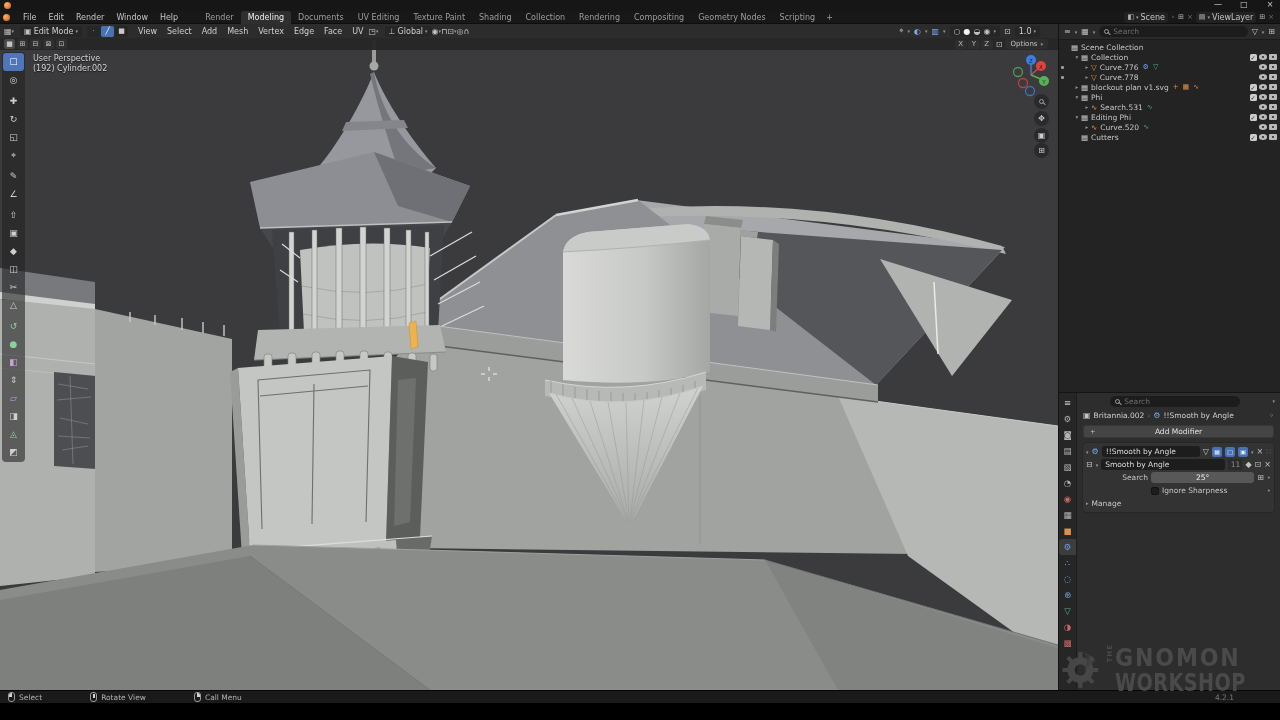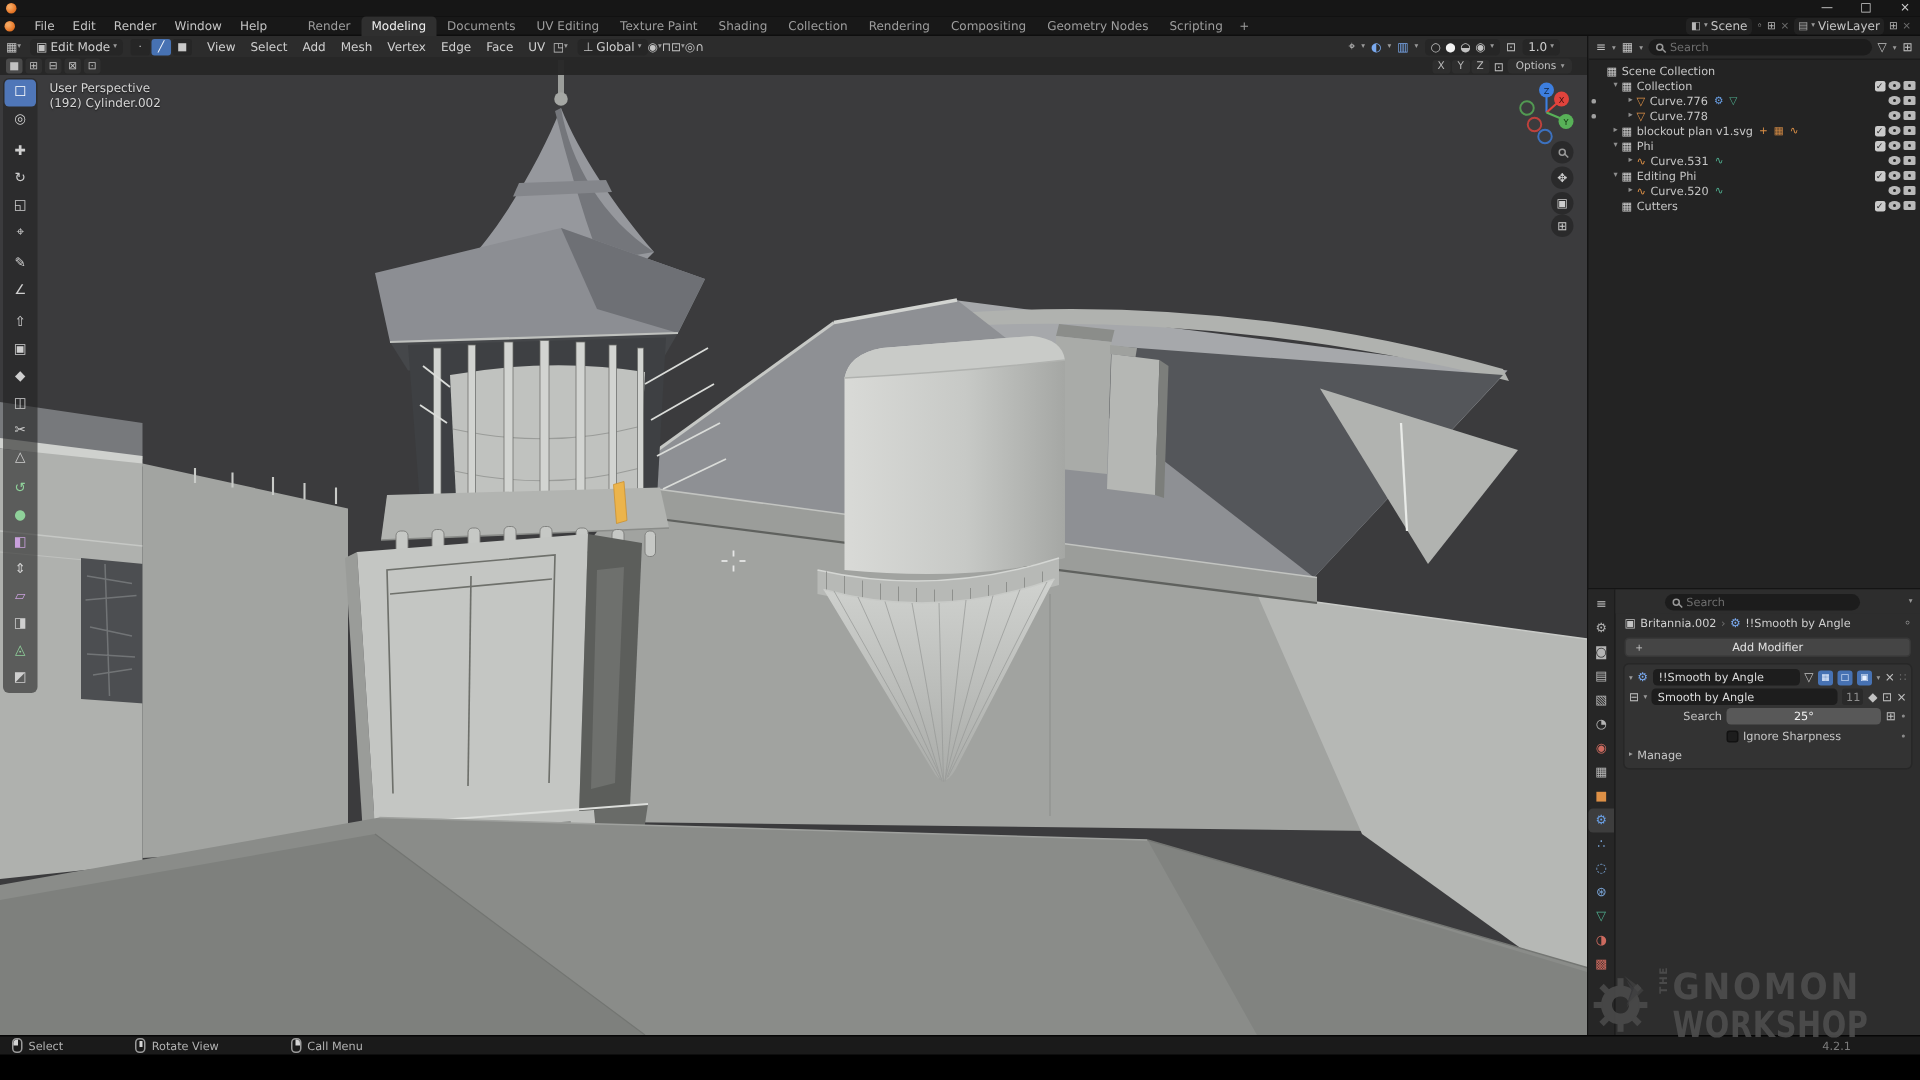--- a/index.html
+++ b/index.html
@@ -701,21 +701,21 @@
               <span class="eye"></span>
             </span>
             <span class="tcell">
               <span class="cam"></span>
             </span>
           </span>
         </div>
         <div class="orow" style="padding-left: 24px;">
           <span class="arrow">▸</span>
           <span class="oicon" style="color: rgb(221, 144, 70);">∿</span>
-          <span>Curve.531</span>
+          <span>Search.531</span>
           <span class="extra" style="color: rgb(79, 174, 143);">∿</span>
           <span class="toggles">
             <span class="tcell"></span>
             <span class="tcell">
               <span class="eye"></span>
             </span>
             <span class="tcell">
               <span class="cam"></span>
             </span>
           </span>

